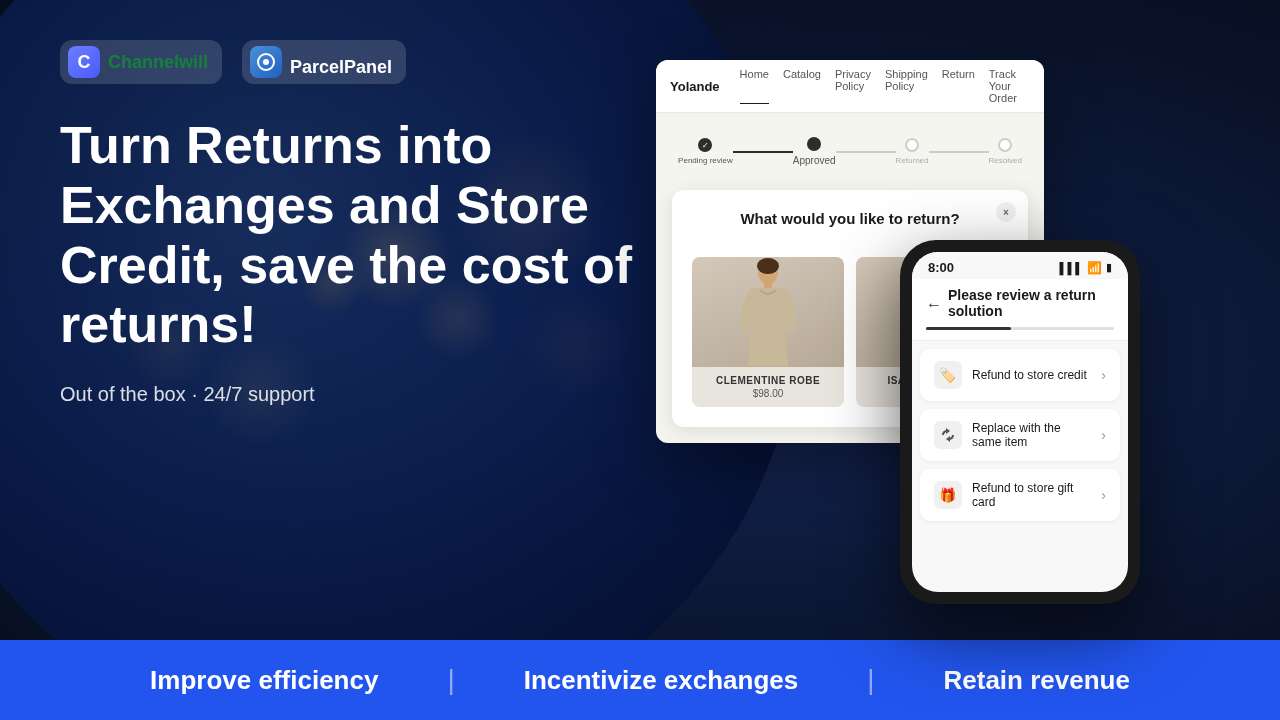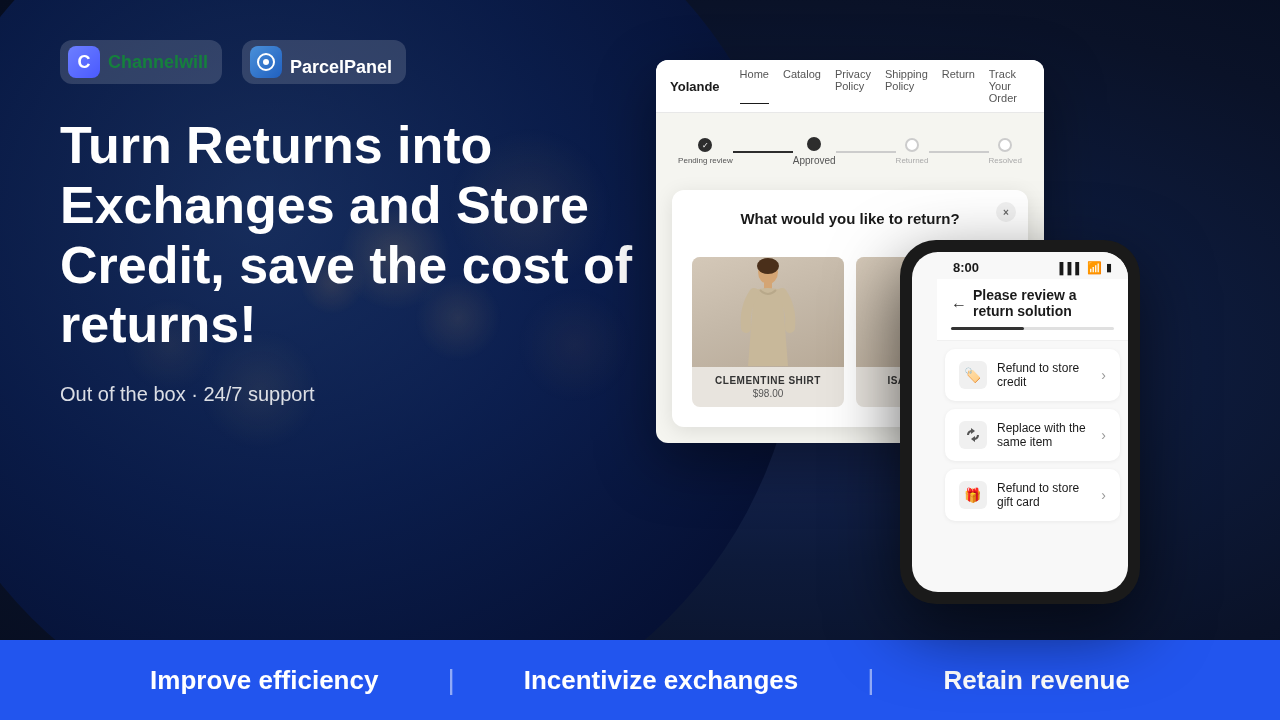--- a/index.html
+++ b/index.html
@@ -331,21 +331,20 @@
       padding: 12px;
       box-shadow: 0 25px 70px rgba(0,0,0,0.6);
       z-index: 20;
     }
 
     .phone-screen {
       background: #f8f8f8;
       border-radius: 26px;
       overflow: hidden;
       min-height: 340px;
-      padding-left: 25px;
     }
 
     .phone-status-bar {
       background: #f8f8f8;
       padding: 8px 16px 4px;
       display: flex;
       justify-content: space-between;
       align-items: center;
     }
 
@@ -568,21 +567,21 @@
 
                     <path d="M18 32 Q32 28 46 32 L52 108 L12 108 Z" fill="#c8b89a"></path>
 
                     <path d="M18 35 Q8 50 10 70" stroke="#c8b89a" stroke-width="10" stroke-linecap="round"></path>
                     <path d="M46 35 Q56 50 54 70" stroke="#c8b89a" stroke-width="10" stroke-linecap="round"></path>
 
                     <path d="M24 32 Q32 40 40 32" stroke="#b8a88a" stroke-width="2" fill="none"></path>
                   </svg>
                 </div>
                 <div class="product-info">
-                  <div class="product-name">CLEMENTINE SHIRT</div>
+                  <div class="product-name">CLEMENTINE ROBE</div>
                   <div class="product-price">$98.00</div>
                 </div>
               </div>
 
               <div class="product-card">
                 <div class="product-img">
 
                   <svg width="65" height="108" viewBox="0 0 65 108" fill="none" xmlns="http://www.w3.org/2000/svg">
 
                     <ellipse cx="32" cy="14" rx="10" ry="12" fill="#e8c9a0"></ellipse>

